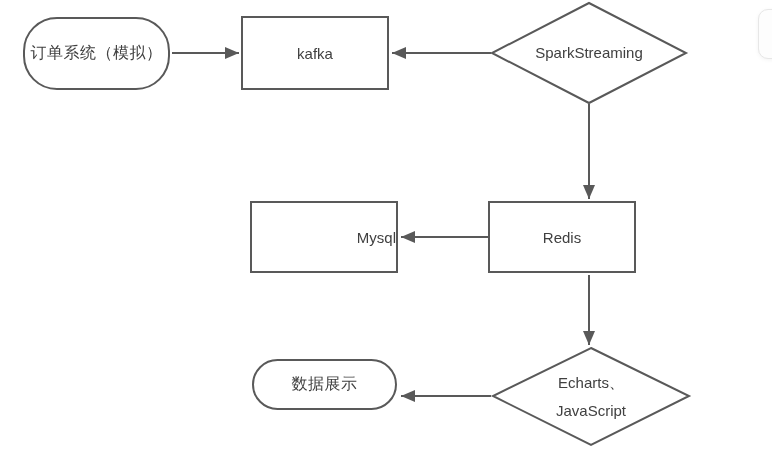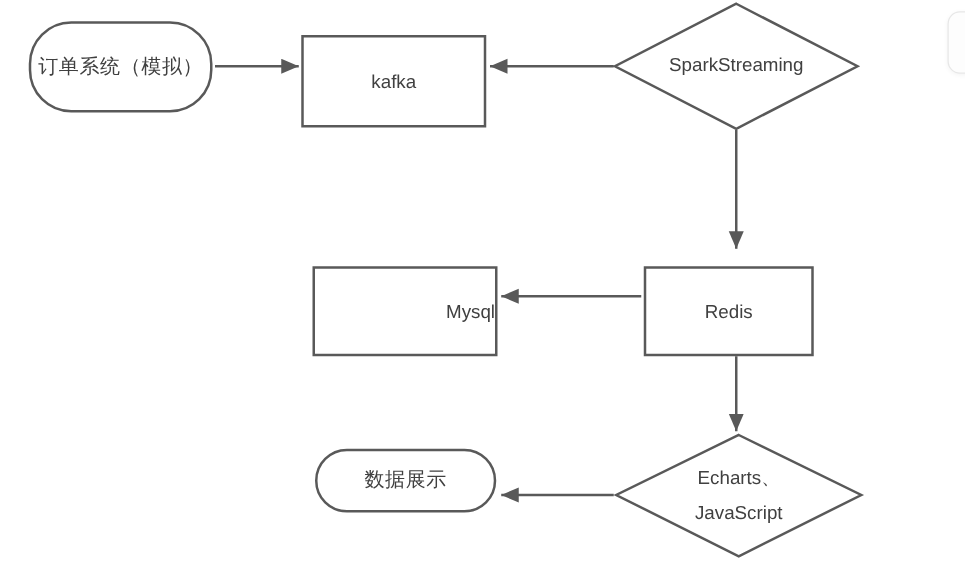--- a/index.html
+++ b/index.html
@@ -22,21 +22,21 @@
   svg.layer{pointer-events:none;}
   .node{
     position:absolute;
     box-sizing:border-box;
     border:2px solid var(--stroke-color);
     background:var(--bg-color);
     display:flex;align-items:center;justify-content:center;
     color:var(--text-color);
     text-align:center;
   }
-  .rect{border-radius:0;margin-top:12px;}
+  .rect{border-radius:0;}
   .stadium{border-radius:34px;}
   .label-zh{font-size:16px;letter-spacing:0.5px;}
   .label-en{font-size:15px;}
   .diamond-label{
     position:absolute;
     display:flex;flex-direction:column;
     align-items:center;justify-content:center;
     color:var(--text-color);
     font-size:15px;line-height:28px;
   }
@@ -83,21 +83,21 @@
   </div>
 
   <div class="diamond-label" style="left:492px;top:3px;width:194px;height:100px;">
     <span>SparkStreaming</span>
   </div>
 
   <div class="node rect label-en" style="left:250px;top:201px;width:148px;height:72px;justify-content:flex-end;">
     <span>Mysql</span>
   </div>
 
-  <div class="node rect label-en" style="left:515px;top:201px;width:136px;height:72px;">
+  <div class="node rect label-en" style="left:488px;top:201px;width:148px;height:72px;">
     <span>Redis</span>
   </div>
 
   <div class="diamond-label" style="left:493px;top:348px;width:196px;height:97px;">
     <span>Echarts、</span>
     <span>JavaScript</span>
   </div>
 
   <div class="node stadium label-zh" style="left:252px;top:359px;width:145px;height:51px;">
     <span>数据展示</span>

